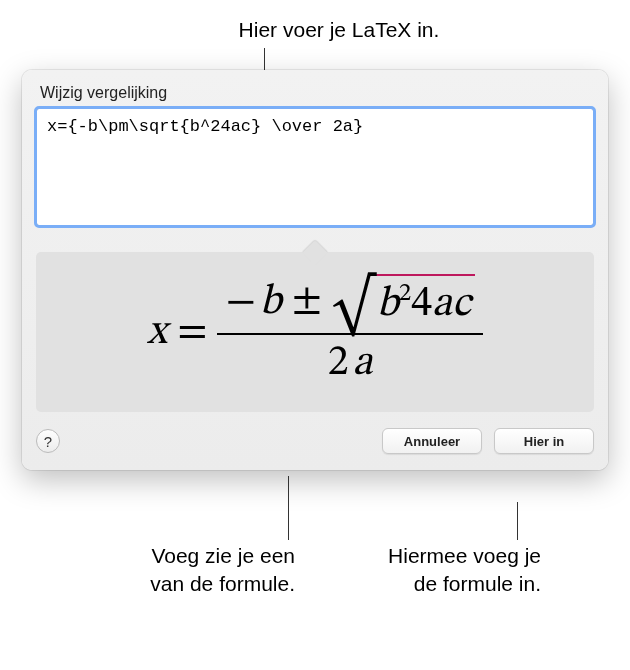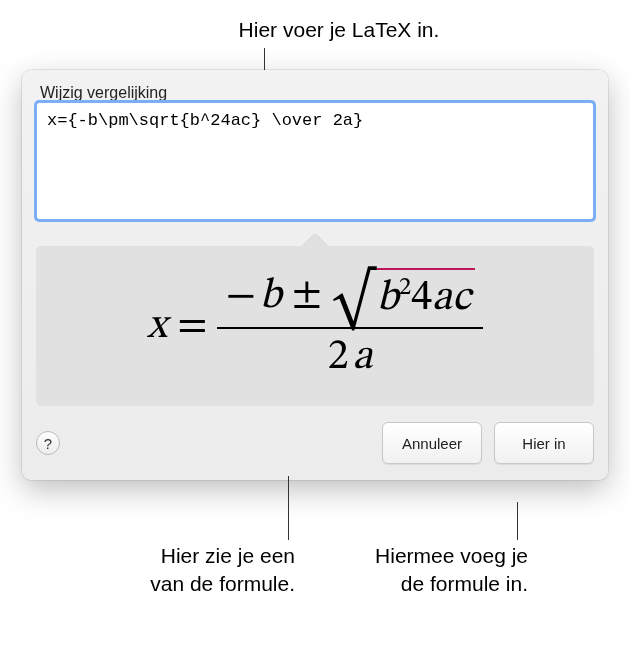--- a/index.html
+++ b/index.html
@@ -35,20 +35,21 @@
       top: 70px;
       width: 586px;
       border-radius: 10px;
       box-shadow: 0 10px 30px rgba(0,0,0,0.25), 0 0 0 1px rgba(0,0,0,0.08);
       background: linear-gradient(#f2f2f2, #ececec);
       padding: 14px 14px 16px 14px;
     }
     .dialog-title {
       font-size: 16px;
       color: #222;
+      margin-bottom: 6px;
       padding-left: 4px;
     }
     .latex-input {
       width: 100%;
       height: 118px;
       border: 1px solid #bcbcbc;
       border-radius: 3px;
       background: #fff;
       outline: 3px solid #7aaef7;
       outline-offset: -1px;
@@ -128,30 +129,31 @@
       border: 1px solid #bbb;
       background: linear-gradient(#fefefe,#ececec);
       font-size: 15px;
       color: #333;
       display:flex;align-items:center;justify-content:center;
       cursor: pointer;
     }
     .spacer { flex:1; }
     .mac-btn {
       min-width: 100px;
-      height: 42px;
+      height: 26px;
       border-radius: 6px;
       border: 1px solid #c8c8c8;
       background: linear-gradient(#ffffff,#f1f1f1);
       box-shadow: 0 1px 1px rgba(0,0,0,0.08);
-      font-size: 15px;
+      font-size: 13px;
       color: #222;
       padding: 0 16px;
       margin-left: 12px;
       cursor: pointer;
+      font-weight: bold;
     }
     .callout-line-preview {
       position: absolute;
       left: 288px;
       top: 476px;
       width: 1px;
       height: 64px;
       background: #333;
     }
     .callout-line-insert {
@@ -168,21 +170,21 @@
       left: 75px;
       width: 220px;
       text-align: right;
       font-size: 21px;
       color: #000;
       line-height: 1.35;
     }
     .callout-insert {
       position: absolute;
       top: 542px;
-      left: 333px;
+      left: 346px;
       width: 195px;
       text-align: right;
       font-size: 21px;
       color: #000;
       line-height: 1.35;
     }
   </style>
 </head>
 <body>
 
@@ -223,20 +225,20 @@
     <div class="spacer"></div>
     <button class="mac-btn">Annuleer</button>
     <button class="mac-btn">Hier in</button>
   </div>
 </div>
 
 <div class="callout-line-preview"></div>
 <div class="callout-line-insert"></div>
 
 <div class="callout-preview">
-  <div>Hier zie je een</div>
+  <div>Voeg zie je een</div>
   <div>van de formule.</div>
 </div>
 
 <div class="callout-insert">
   <div>Hiermee voeg je</div>
   <div>de formule in.</div>
 </div>
 
 </body></html>

